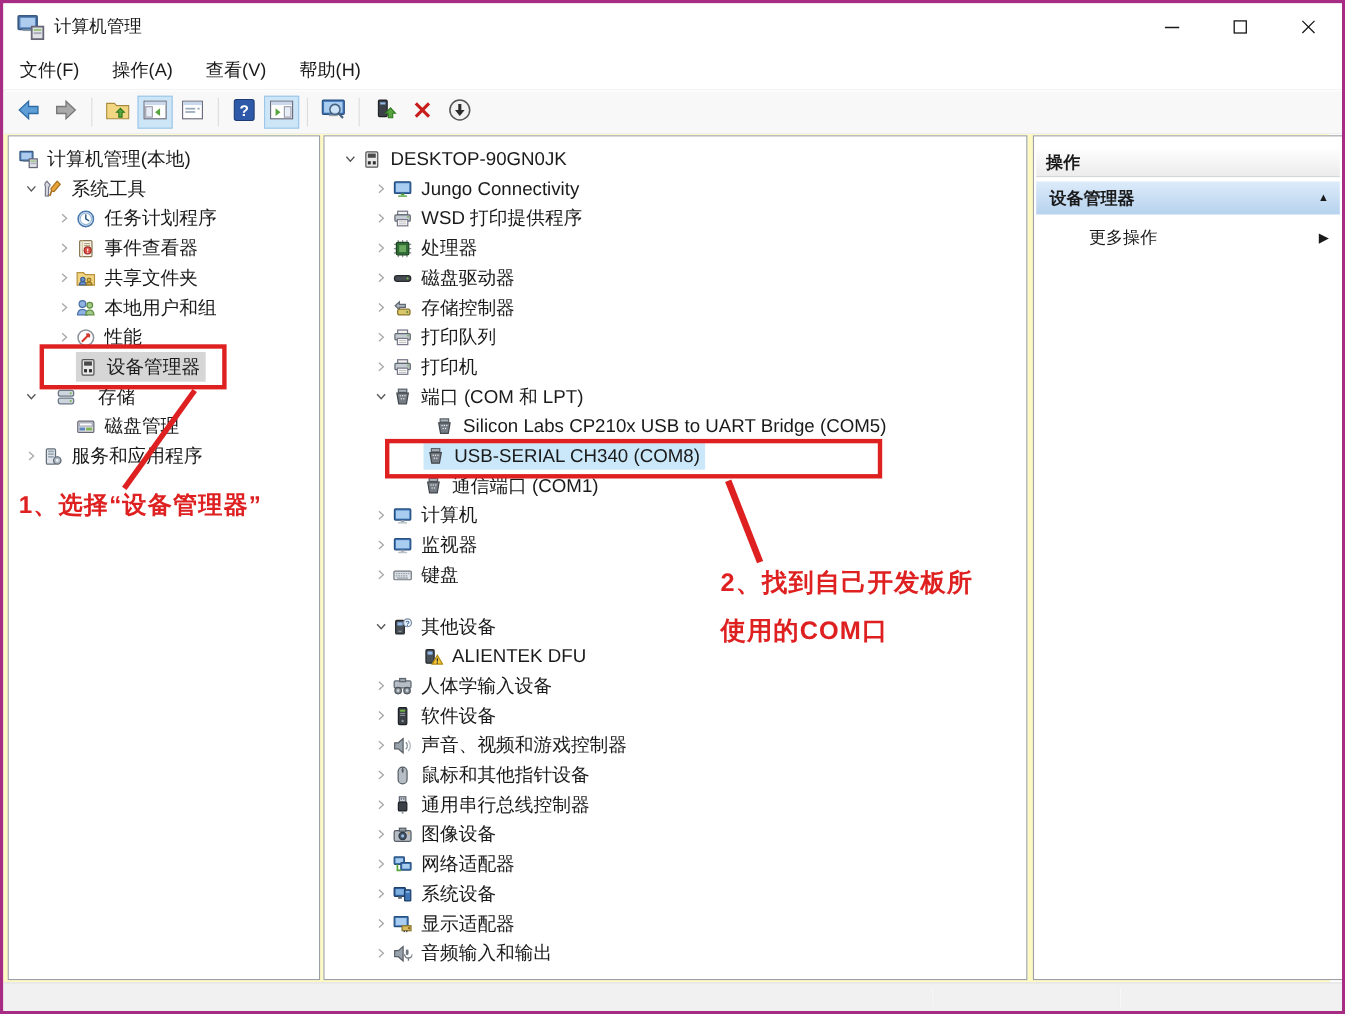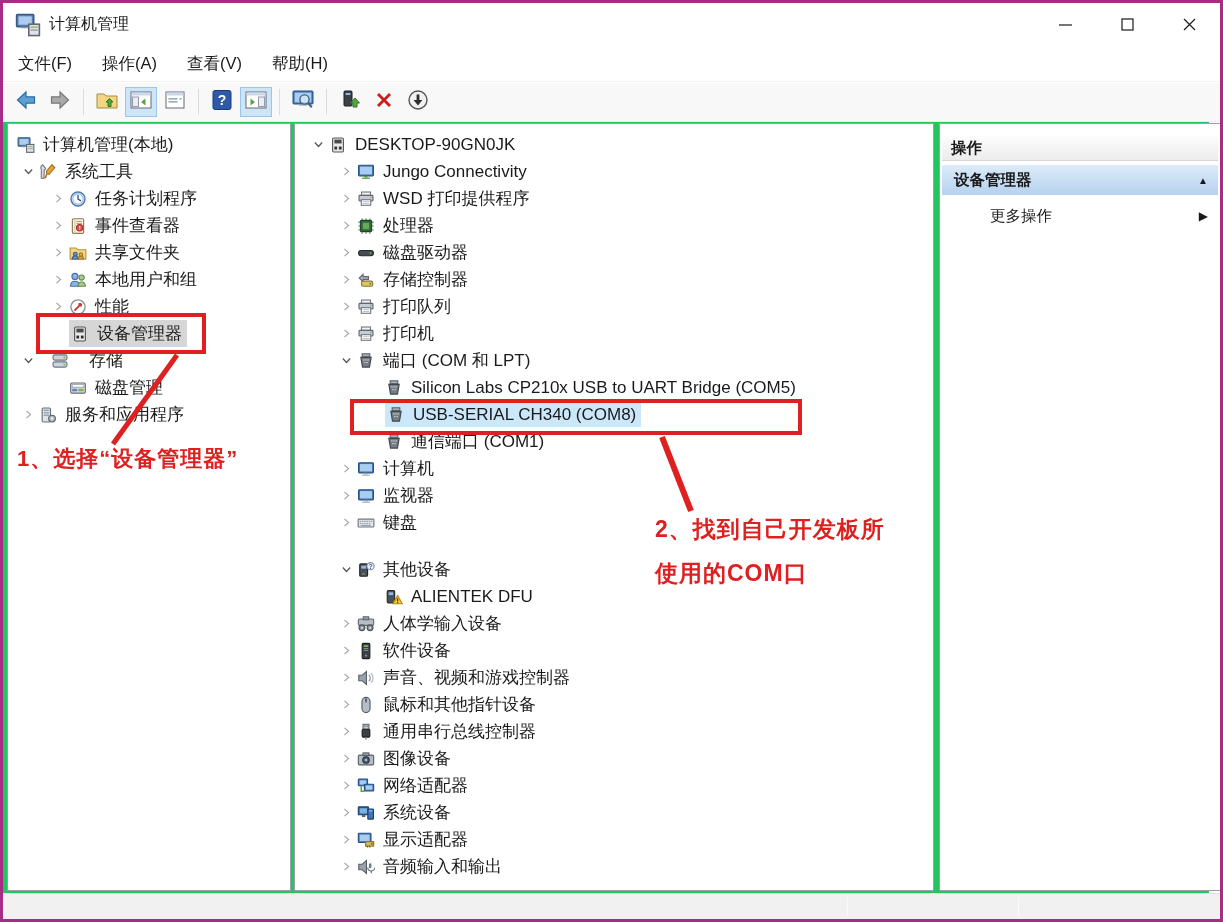--- a/index.html
+++ b/index.html
@@ -21,21 +21,21 @@
   .menu-item { padding:6px 15px; font-size:16.5px; cursor:default; }
 
   
   #toolbar { position:absolute; left:0; top:80px; right:0; height:39px; background:#f8f8f8; display:flex; align-items:center; padding-left:6px; border-bottom:1px solid #ededed; }
   .tbtn { width:32px; height:30px; margin:0 1px; display:flex; align-items:center; justify-content:center; border:1px solid transparent; }
   .tbtn svg { width:24px; height:24px; }
   .tbtn.active { background:#cde6f7; border-color:#9bc6e8; }
   .tsep { width:1px; height:26px; background:#dcdcdc; margin:0 6px; }
 
   
-  #workspace { position:absolute; left:0; top:119px; right:11px; height:771px; background:#22c55e; }
+  #workspace { position:absolute; left:0; top:119px; right:11px; height:771px; background:#fef9c3; }
   .panel { position:absolute; background:#fff; border:1px solid #9ba0a6; overflow:hidden; }
   #left-panel   { left:4px;   top:1px; width:284px; height:768px; }
   #middle-panel { left:291px; top:1px; width:640px; height:768px; }
   #right-panel  { left:936px; top:1px; width:282px; height:768px; }
 
   
   .tree { padding-top:7px; }
   .trow { height:27px; display:flex; align-items:center; white-space:nowrap; }
   .chev { width:22px; height:16px; flex:0 0 22px; display:flex; align-items:center; justify-content:center; }
   .chev svg { width:13px; height:13px; }
@@ -508,21 +508,21 @@
                 <path d="M3.4 4.8h9.2l-1.5 8.6H4.9z" fill="#757c83" stroke="#41474d"></path>
                 <circle cx="6.1" cy="7" r=".6" fill="#e8e8e8"></circle>
                 <circle cx="8" cy="7" r=".6" fill="#e8e8e8"></circle>
                 <circle cx="9.9" cy="7" r=".6" fill="#e8e8e8"></circle>
                 <circle cx="7" cy="9.4" r=".6" fill="#e8e8e8"></circle>
                 <circle cx="9" cy="9.4" r=".6" fill="#e8e8e8"></circle>
               </svg>
             </span>
             <span class="tlabel">端口 (COM 和 LPT)</span>
           </div>
-          <div class="trow" style="padding-left: 68px;">
+          <div class="trow" style="padding-left: 68px; margin-left: 10px;">
             <span class="chev"></span>
             <span class="ticon">
               <svg viewBox="0 0 16 16" xmlns="http://www.w3.org/2000/svg">
                 <rect x="4.6" y="1.6" width="6.8" height="2.6" fill="#aab2ba" stroke="#5a6268"></rect>
                 <path d="M3.4 4.8h9.2l-1.5 8.6H4.9z" fill="#757c83" stroke="#41474d"></path>
                 <circle cx="6.1" cy="7" r=".6" fill="#e8e8e8"></circle>
                 <circle cx="8" cy="7" r=".6" fill="#e8e8e8"></circle>
                 <circle cx="9.9" cy="7" r=".6" fill="#e8e8e8"></circle>
                 <circle cx="7" cy="9.4" r=".6" fill="#e8e8e8"></circle>
                 <circle cx="9" cy="9.4" r=".6" fill="#e8e8e8"></circle>

